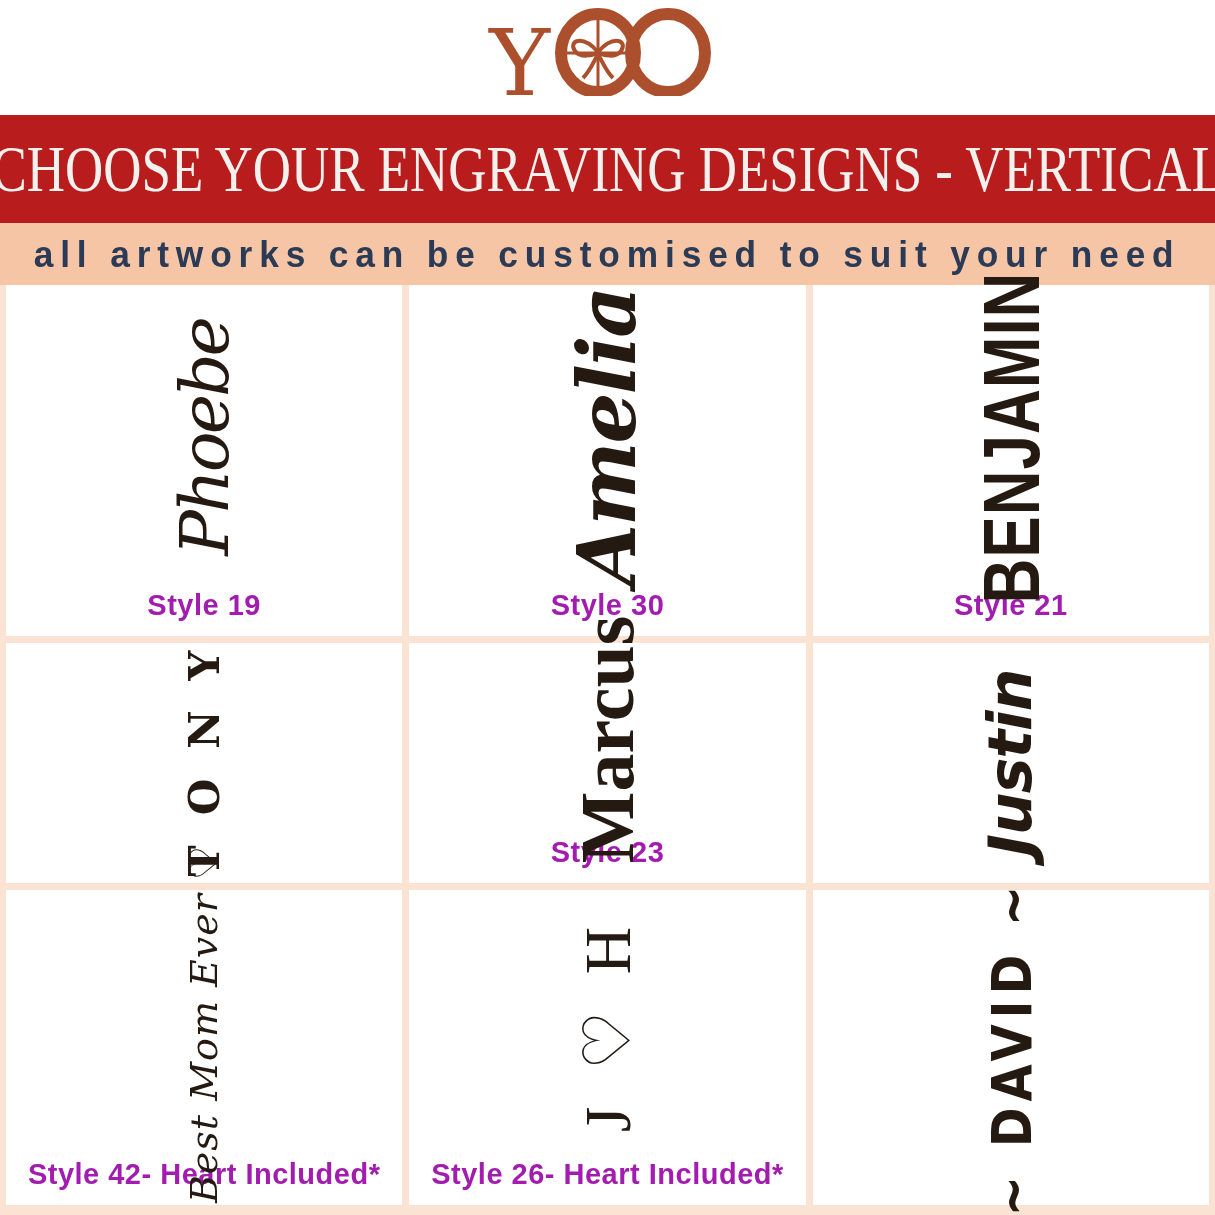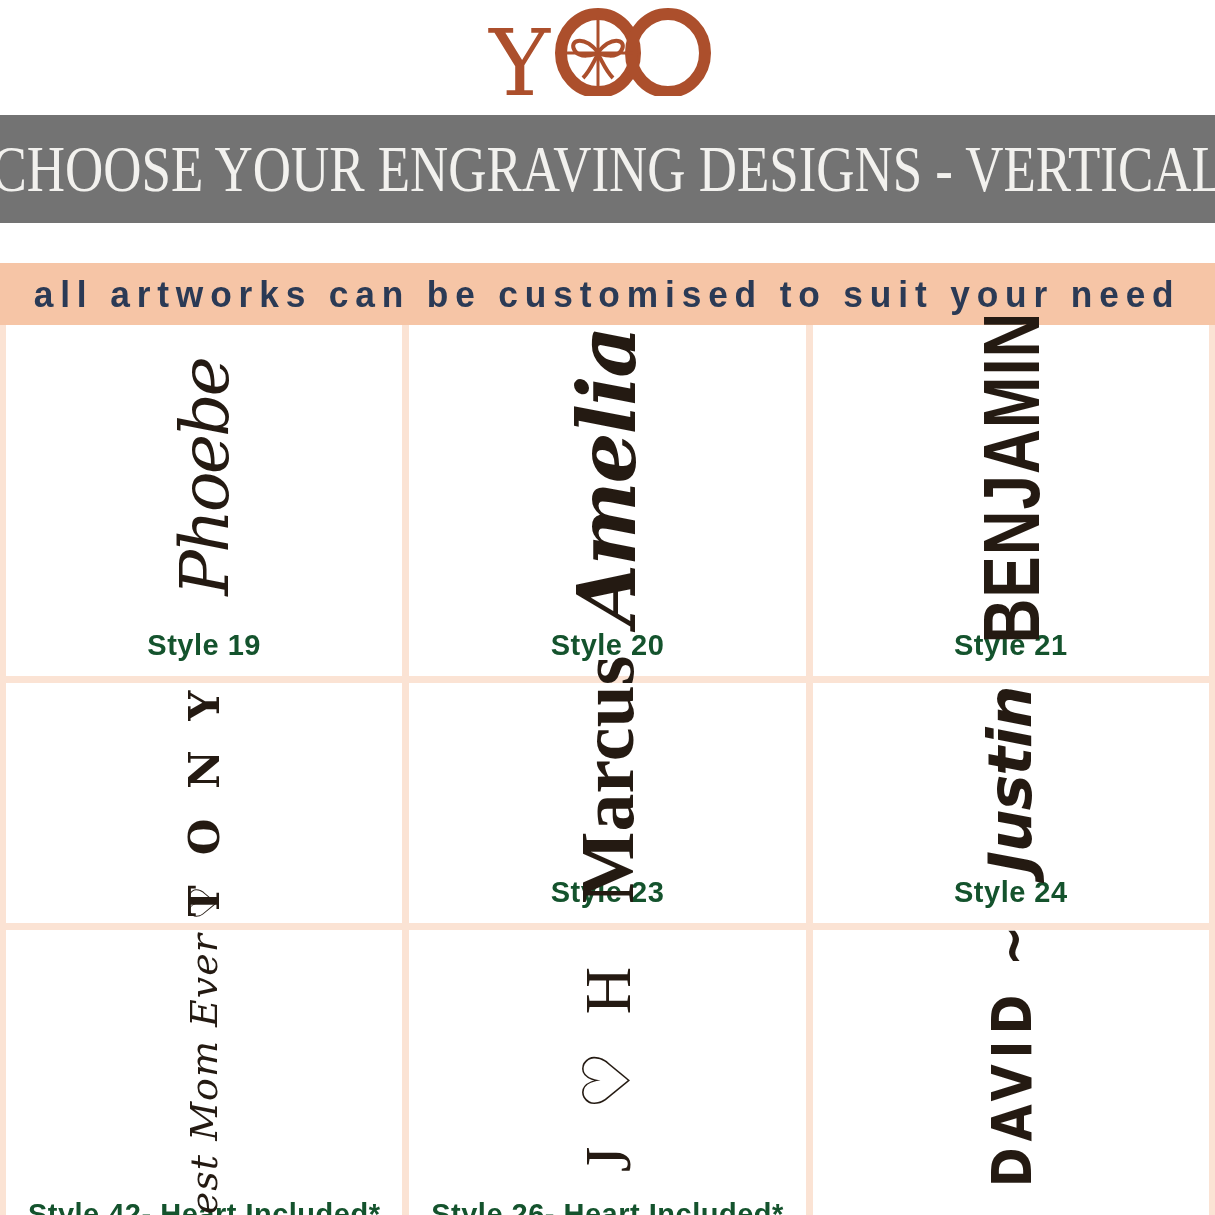--- a/index.html
+++ b/index.html
@@ -14,35 +14,35 @@
   .logo { display: flex; align-items: flex-end; color: #AC4F2C; }
   .logo .logo-text {
     font-family: "DejaVu Serif", serif;
     font-size: 92px; line-height: 0.95; font-weight: 400;
     letter-spacing: -2px;
   }
   .logo svg { margin: 0 2px 7px 4px; }
 
   
   .title-banner {
-    height: 108px; background: #737373;
+    height: 108px; background: #b91c1c;
     display: flex; align-items: center; justify-content: center;
   }
   .title-banner .title {
     font-family: "Liberation Serif", serif;
     color: #F2F1EE; font-size: 54px; font-weight: 400;
     white-space: nowrap;
     display: inline-block;
     transform: scale(0.98, 1.22);
   }
 
   
   .subtitle-banner {
     height: 62px; background: #F6C5A6;
-    display: flex; align-items: center; justify-content: center; margin-top: 40px;
+    display: flex; align-items: center; justify-content: center;
   }
   .subtitle-banner .subtitle {
     color: #2B3A55; font-size: 36px; font-weight: 600;
     letter-spacing: 7px; white-space: nowrap;
     transform: scale(0.98, 1.05);
   }
 
   
   .grid {
     height: 930px;
@@ -64,21 +64,21 @@
     overflow: visible;
   }
   .vert {
     white-space: nowrap;
     color: #241A12;
     transform: rotate(-90deg);
     transform-origin: center;
   }
   .style-label {
     text-align: center;
-    color: #14532d;
+    color: #a21caf;
     font-size: 29px; font-weight: 700;
     letter-spacing: 0.5px;
     padding-bottom: 14px;
   }
 
   
   .s19 .vert { font-family: "DejaVu Serif", serif; font-style: italic; font-weight: 400; font-size: 68px; letter-spacing: -3px; }
   .s20 .vert { font-family: "DejaVu Serif", serif; font-style: italic; font-weight: 700; font-size: 80px; letter-spacing: -2px; }
   .s21 .vert { font-family: "Liberation Sans", sans-serif; font-weight: 700; font-size: 62px; letter-spacing: 1px; transform: rotate(-90deg) scale(1, 1.3); }
   .s22 .vert { font-family: "DejaVu Serif", serif; font-weight: 700; font-size: 42px; letter-spacing: 30px; padding-left: 30px; }
@@ -123,21 +123,21 @@
     <div class="art">
       <span class="vert">Phoebe</span>
     </div>
     <div class="style-label">Style 19</div>
   </div>
 
   <div class="cell s20">
     <div class="art">
       <span class="vert">Amelia</span>
     </div>
-    <div class="style-label">Style 20</div>
+    <div class="style-label">Style 30</div>
   </div>
 
   <div class="cell s21">
     <div class="art">
       <span class="vert">BENJAMIN</span>
     </div>
     <div class="style-label">Style 21</div>
   </div>
 
   <div class="cell s22">
@@ -150,21 +150,20 @@
     <div class="art">
       <span class="vert">Marcus</span>
     </div>
     <div class="style-label">Style 23</div>
   </div>
 
   <div class="cell s24">
     <div class="art">
       <span class="vert">Justin</span>
     </div>
-    <div class="style-label">Style 24</div>
   </div>
 
   <div class="cell s25">
     <div class="art">
       <span class="vert">Best Mom Ever ♡</span>
     </div>
     <div class="style-label">Style 42- Heart Included*</div>
   </div>
 
   <div class="cell s26">

